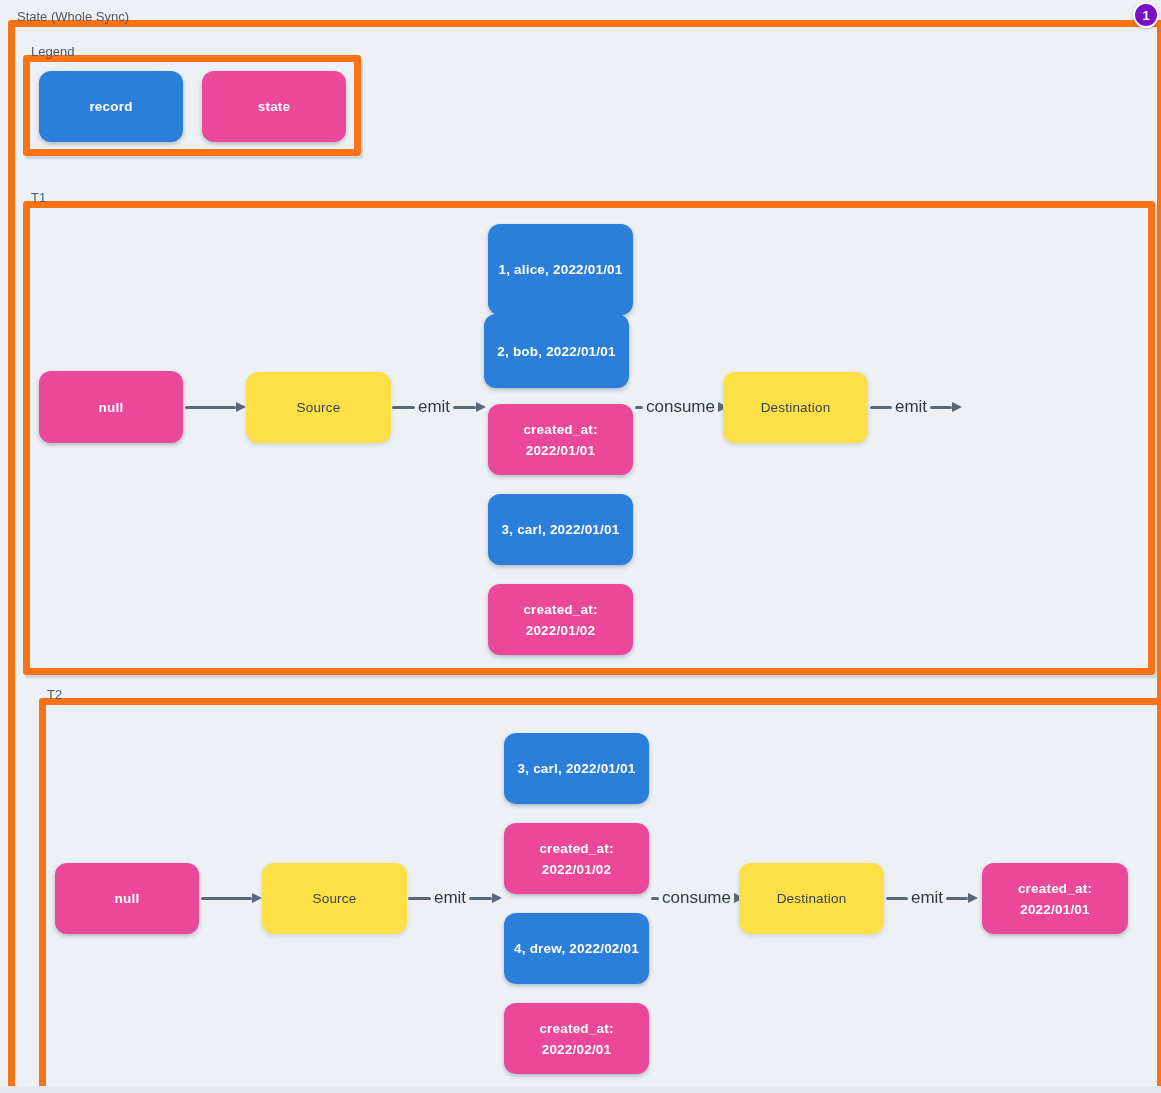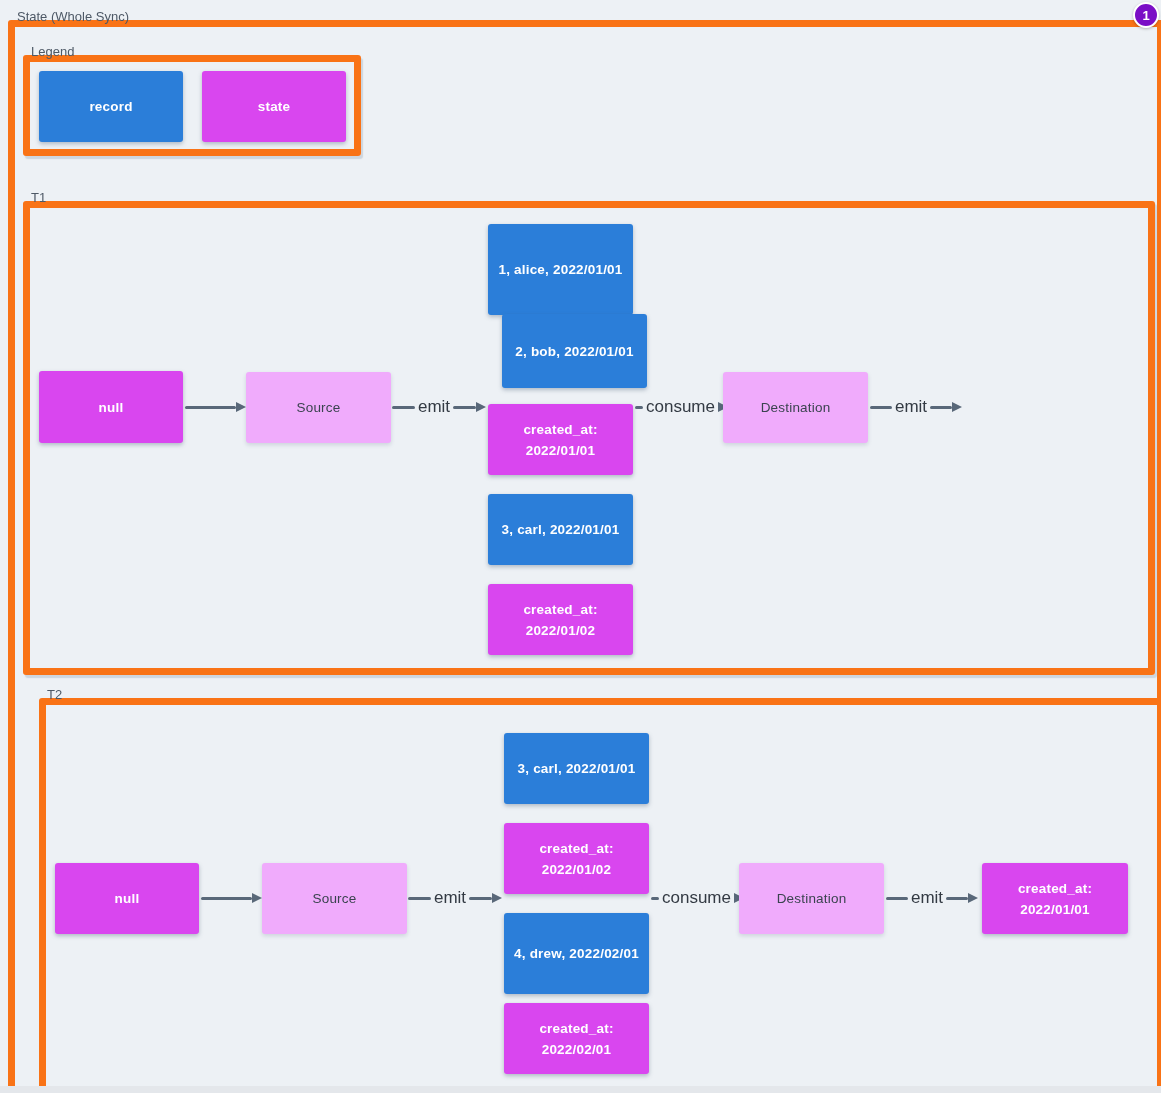--- a/index.html
+++ b/index.html
@@ -16,36 +16,36 @@
   }
   .container-label{
     position:absolute;
     left:1px; top:-18px;
     font-size:13px;
     color:#4e5966;
     white-space:nowrap;
   }
   .node{
     position:absolute;
-    border-radius:3px;
+    border-radius:12px;
     display:flex;align-items:center;justify-content:center;
     text-align:center;
     box-shadow:0 2px 4px rgba(60,80,110,0.35);
   }
   .node .node-label{
     font-size:13.5px;
     font-weight:700;
     letter-spacing:.2px;
     line-height:21px;
     white-space:pre-line;
   }
   .node.record{background:#2b7ed9;color:#ffffff;}
-  .node.state{background:#d946ef;color:#ffffff;}
+  .node.state{background:#ec4899;color:#ffffff;}
   .node.plain{
-    background:#f0abfc;color:#3a434f;
+    background:#fde047;color:#3a434f;
     box-shadow:0 2px 4px rgba(60,80,110,0.18);
   }
   .node.plain .node-label{font-weight:500;}
   .edge{
     position:absolute;height:18px;
     display:flex;align-items:center;
   }
   .edge .line{
     flex:1;min-width:8px;height:3px;border-radius:2px;
     background:#596879;
@@ -113,21 +113,21 @@
     <div class="edge" style="left:362px;top:190px;width:94px;">
       <span class="line"></span>
       <span class="edge-label">emit</span>
       <span class="line"></span>
       <span class="head"></span>
     </div>
 
     <div class="node record" style="left:458px;top:16px;width:145px;height:91px;justify-content:center;">
       <span class="node-label">1, alice, 2022/01/01</span>
     </div>
-    <div class="node record" style="left:472px;top:106px;width:145px;height:74px;">
+    <div class="node record" style="left:454px;top:106px;width:145px;height:74px;">
       <span class="node-label">2, bob, 2022/01/01</span>
     </div>
     <div class="node state" style="left:458px;top:196px;width:145px;height:71px;">
       <span class="node-label">created_at:
 2022/01/01</span>
     </div>
     <div class="node record" style="left:458px;top:286px;width:145px;height:71px;">
       <span class="node-label">3, carl, 2022/01/01</span>
     </div>
     <div class="node state" style="left:458px;top:376px;width:145px;height:71px;">
@@ -176,21 +176,21 @@
       <span class="head"></span>
     </div>
 
     <div class="node record" style="left:458px;top:28px;width:145px;height:71px;">
       <span class="node-label">3, carl, 2022/01/01</span>
     </div>
     <div class="node state" style="left:458px;top:118px;width:145px;height:71px;">
       <span class="node-label">created_at:
 2022/01/02</span>
     </div>
-    <div class="node record" style="left:458px;top:208px;width:145px;height:81px;">
+    <div class="node record" style="left:458px;top:208px;width:145px;height:71px;">
       <span class="node-label">4, drew, 2022/02/01</span>
     </div>
     <div class="node state" style="left:458px;top:298px;width:145px;height:71px;">
       <span class="node-label">created_at:
 2022/02/01</span>
     </div>
 
     <div class="edge" style="left:605px;top:184px;width:86px;">
       <span class="line"></span>
       <span class="edge-label">consume</span>

